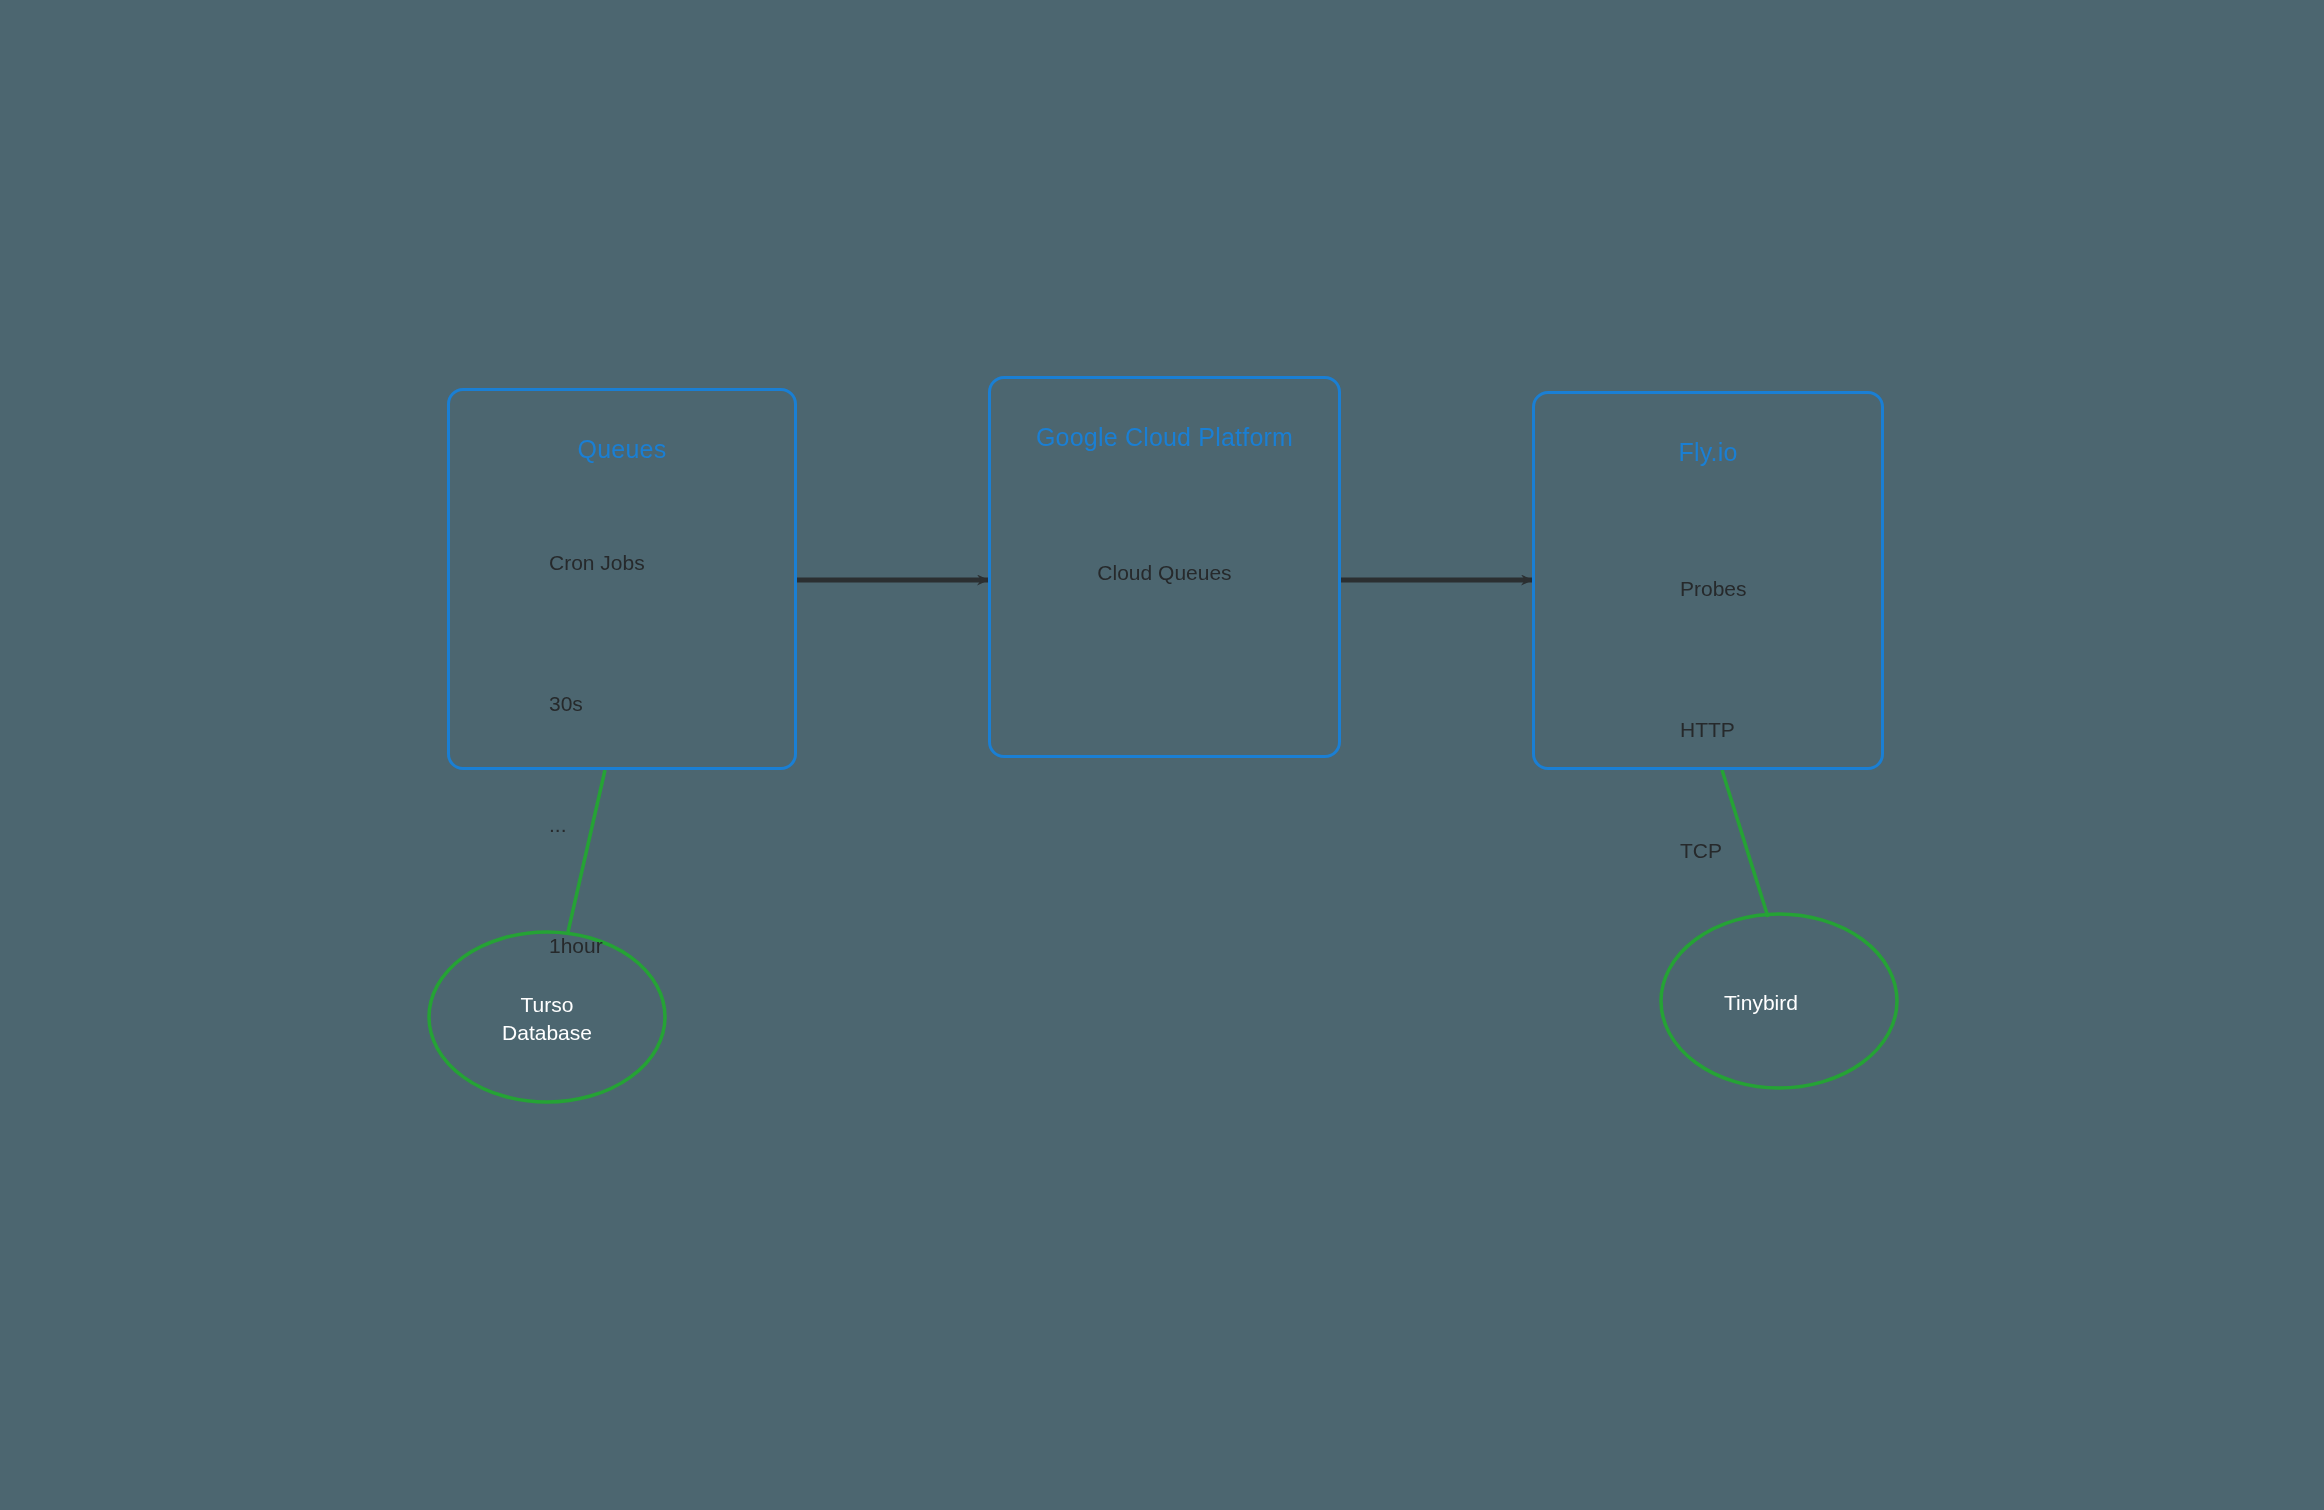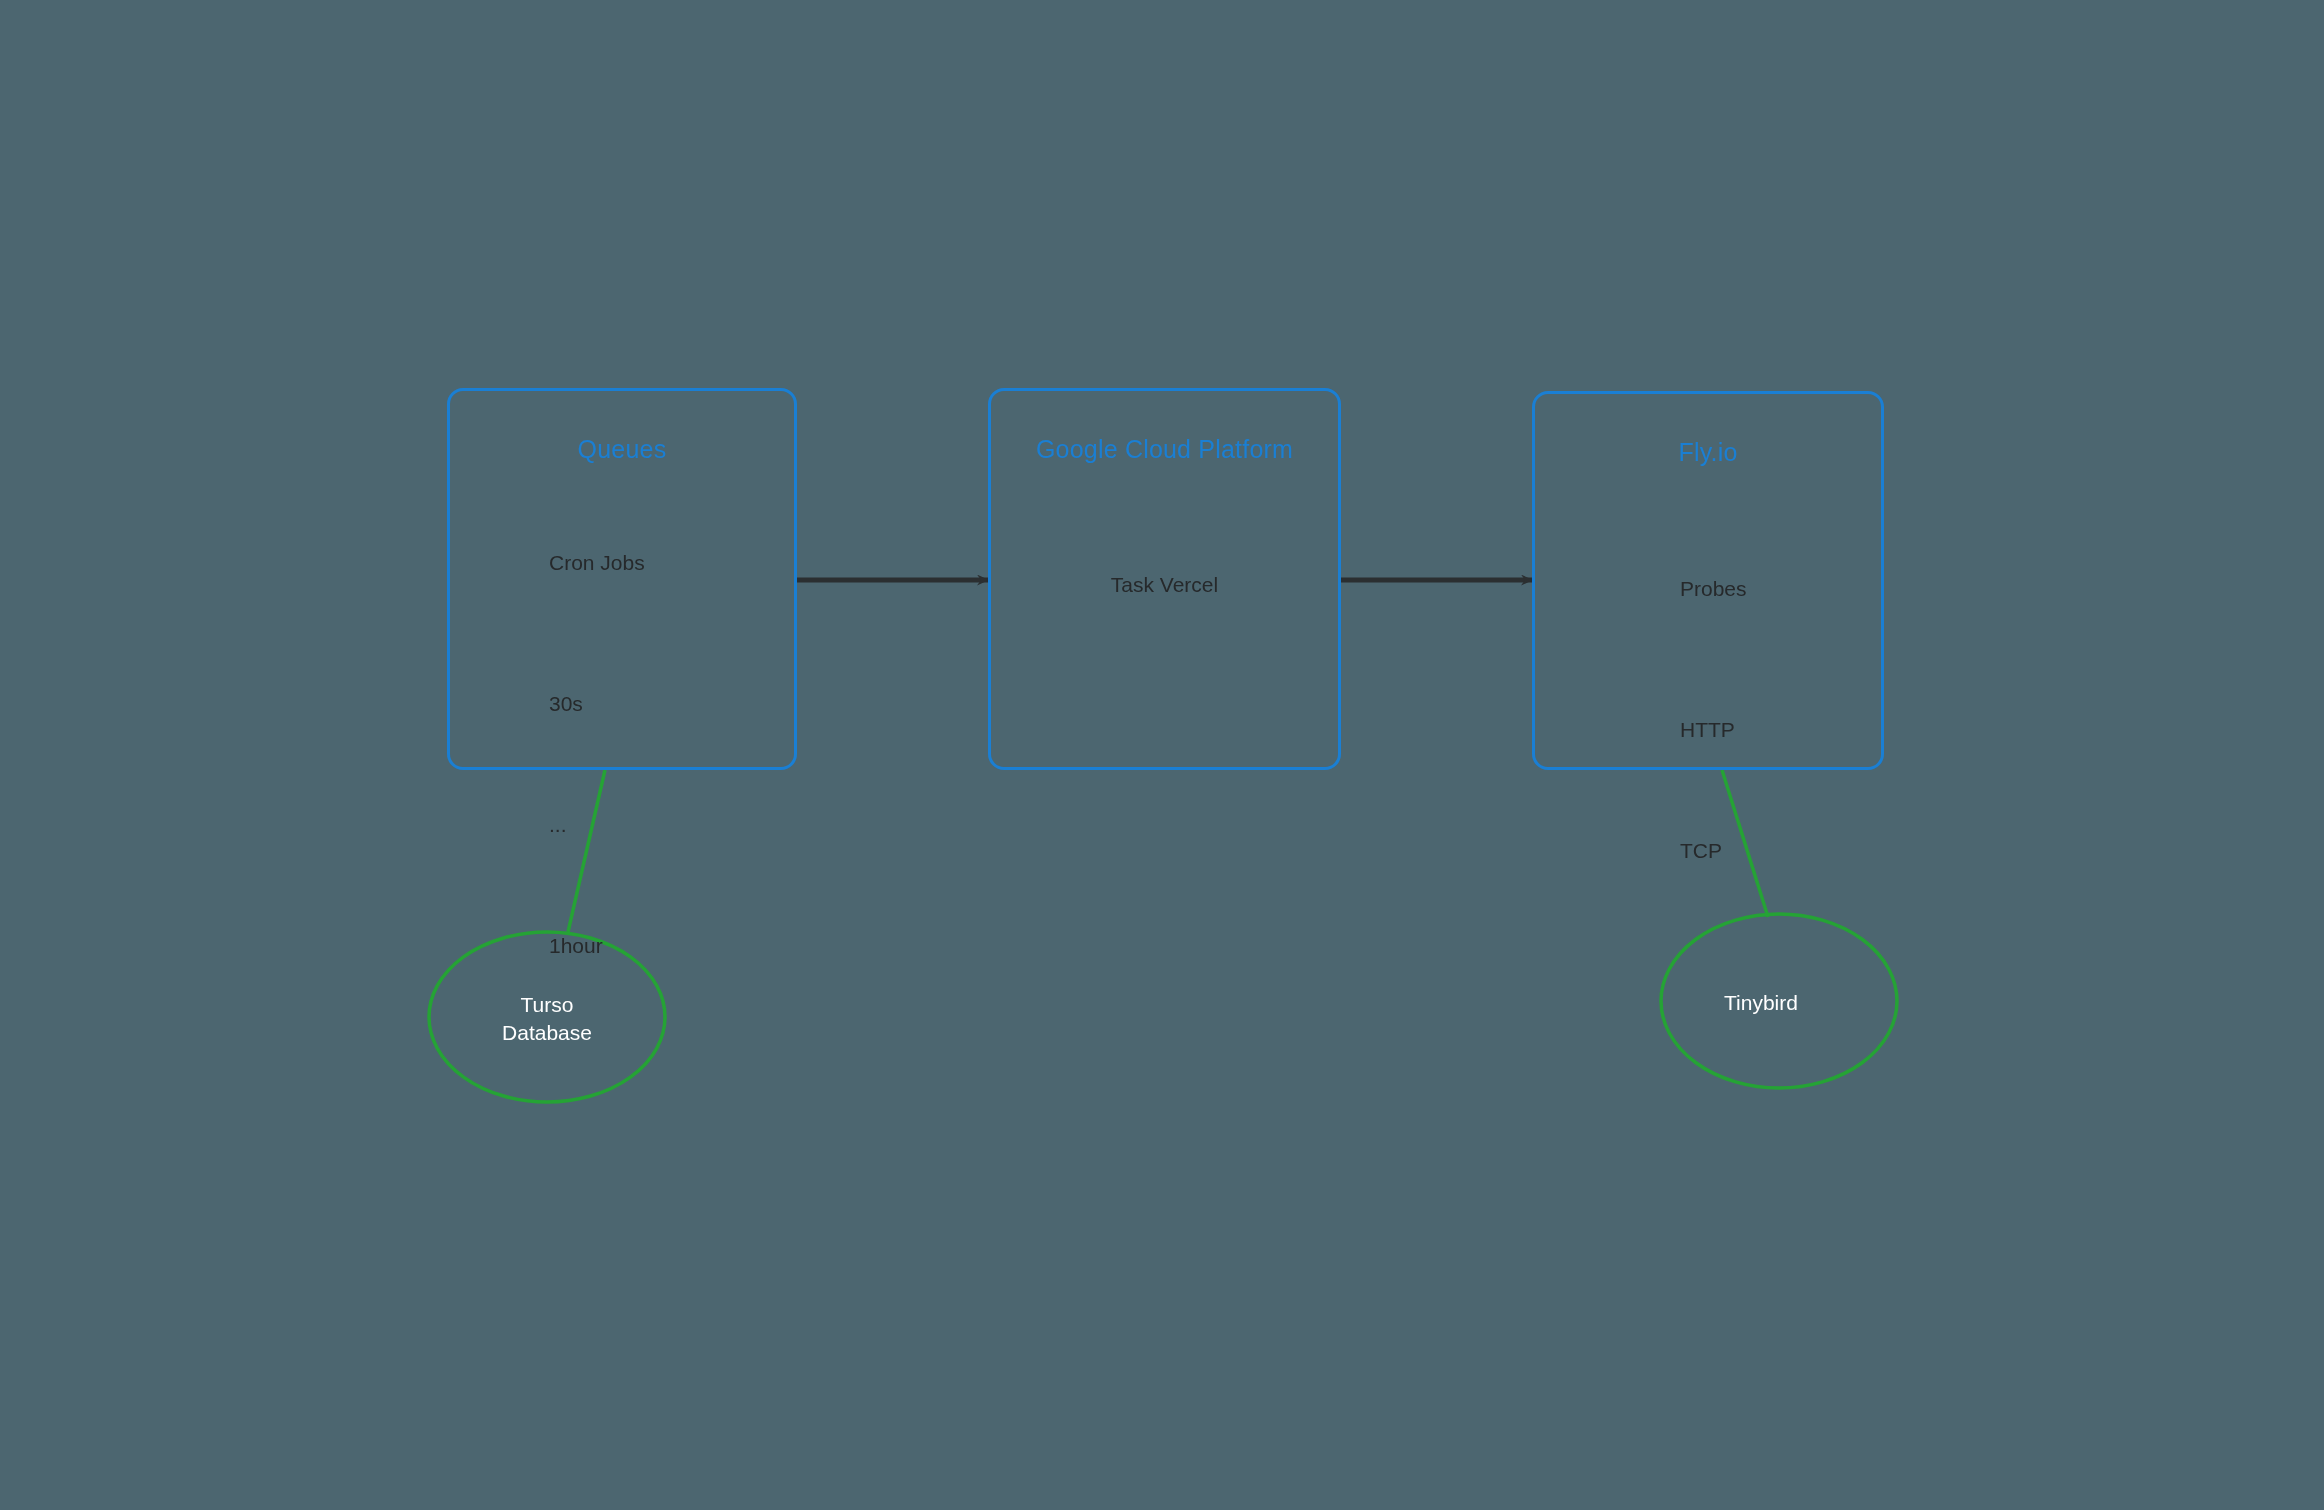--- a/index.html
+++ b/index.html
@@ -105,23 +105,23 @@
       <div class="body-line">Cron Jobs</div>
       <div class="body-gap-big"></div>
       <div class="body-line">30s</div>
       <div class="body-gap-small"></div>
       <div class="body-line">...</div>
       <div class="body-gap-small"></div>
       <div class="body-line">1hour</div>
     </div>
   </div>
 
-  <div class="node-box" style="left:988px; top:388px; width:353px; height:382px;">
+  <div class="node-box" style="left:988px; top:376px; width:353px; height:382px;">
     <div class="node-title" style="top:44px;">Google Cloud Platform</div>
-    <div class="centered-body" style="top:182px;">Task Vercel</div>
+    <div class="centered-body" style="top:182px;">Cloud Queues</div>
   </div>
 
   <div class="node-box" style="left:1532px; top:391px; width:352px; height:379px;">
     <div class="node-title" style="top:44px;">Fly.io</div>
     <div class="node-body" style="left:145px; top:142px;">
       <div class="body-line">Probes</div>
       <div class="body-gap-big"></div>
       <div class="body-line">HTTP</div>
       <div class="body-gap-small"></div>
       <div class="body-line">TCP</div>

